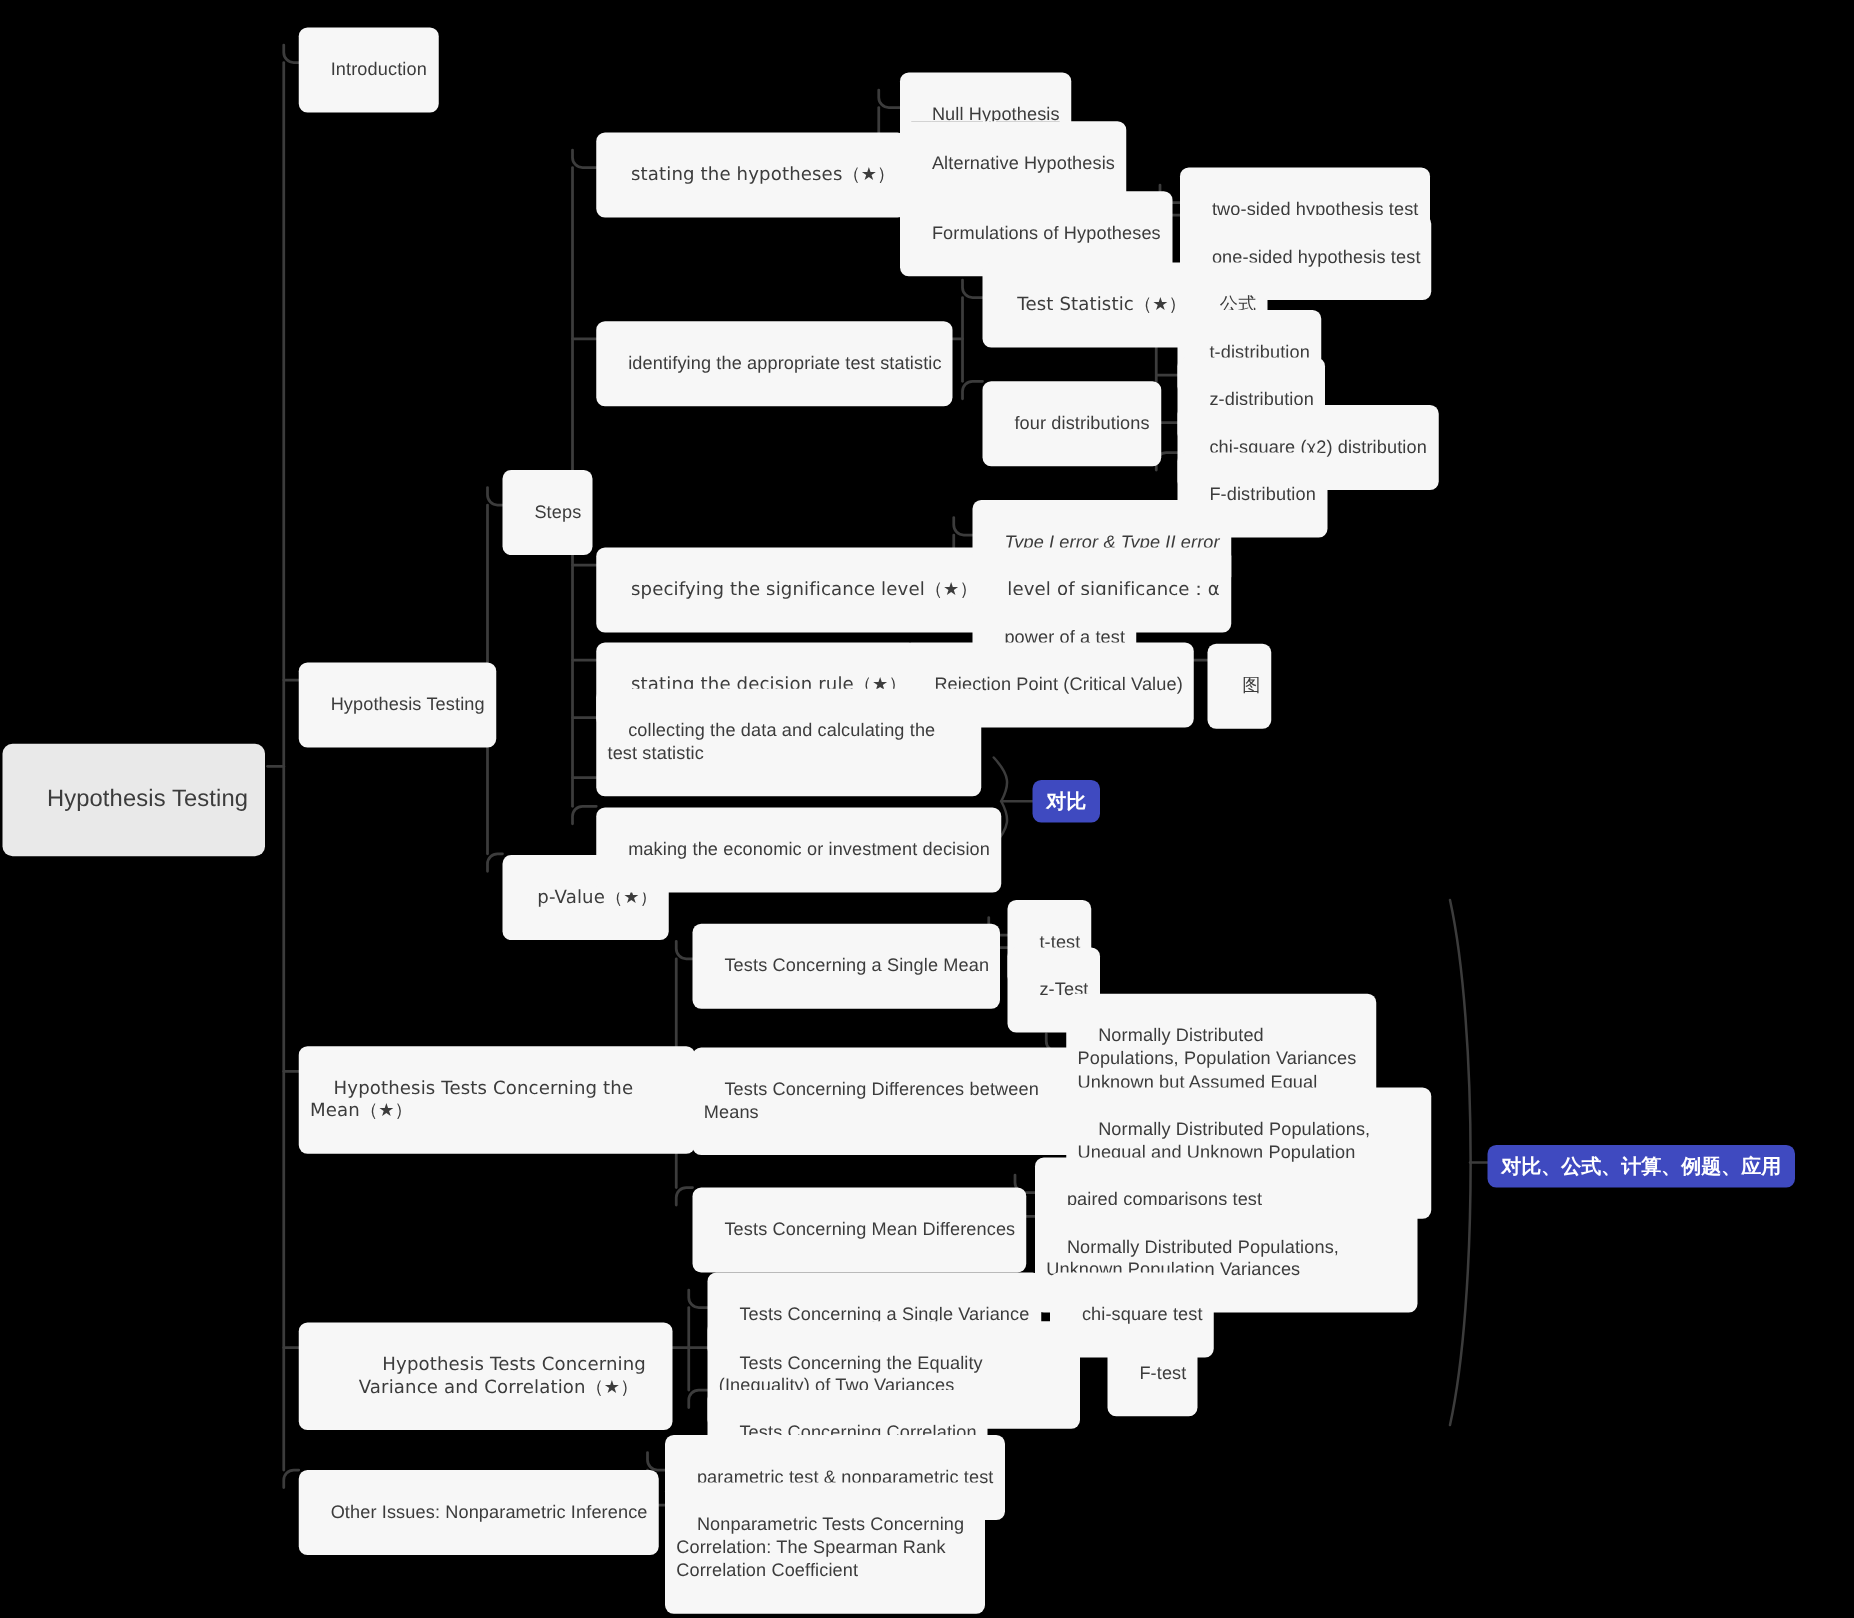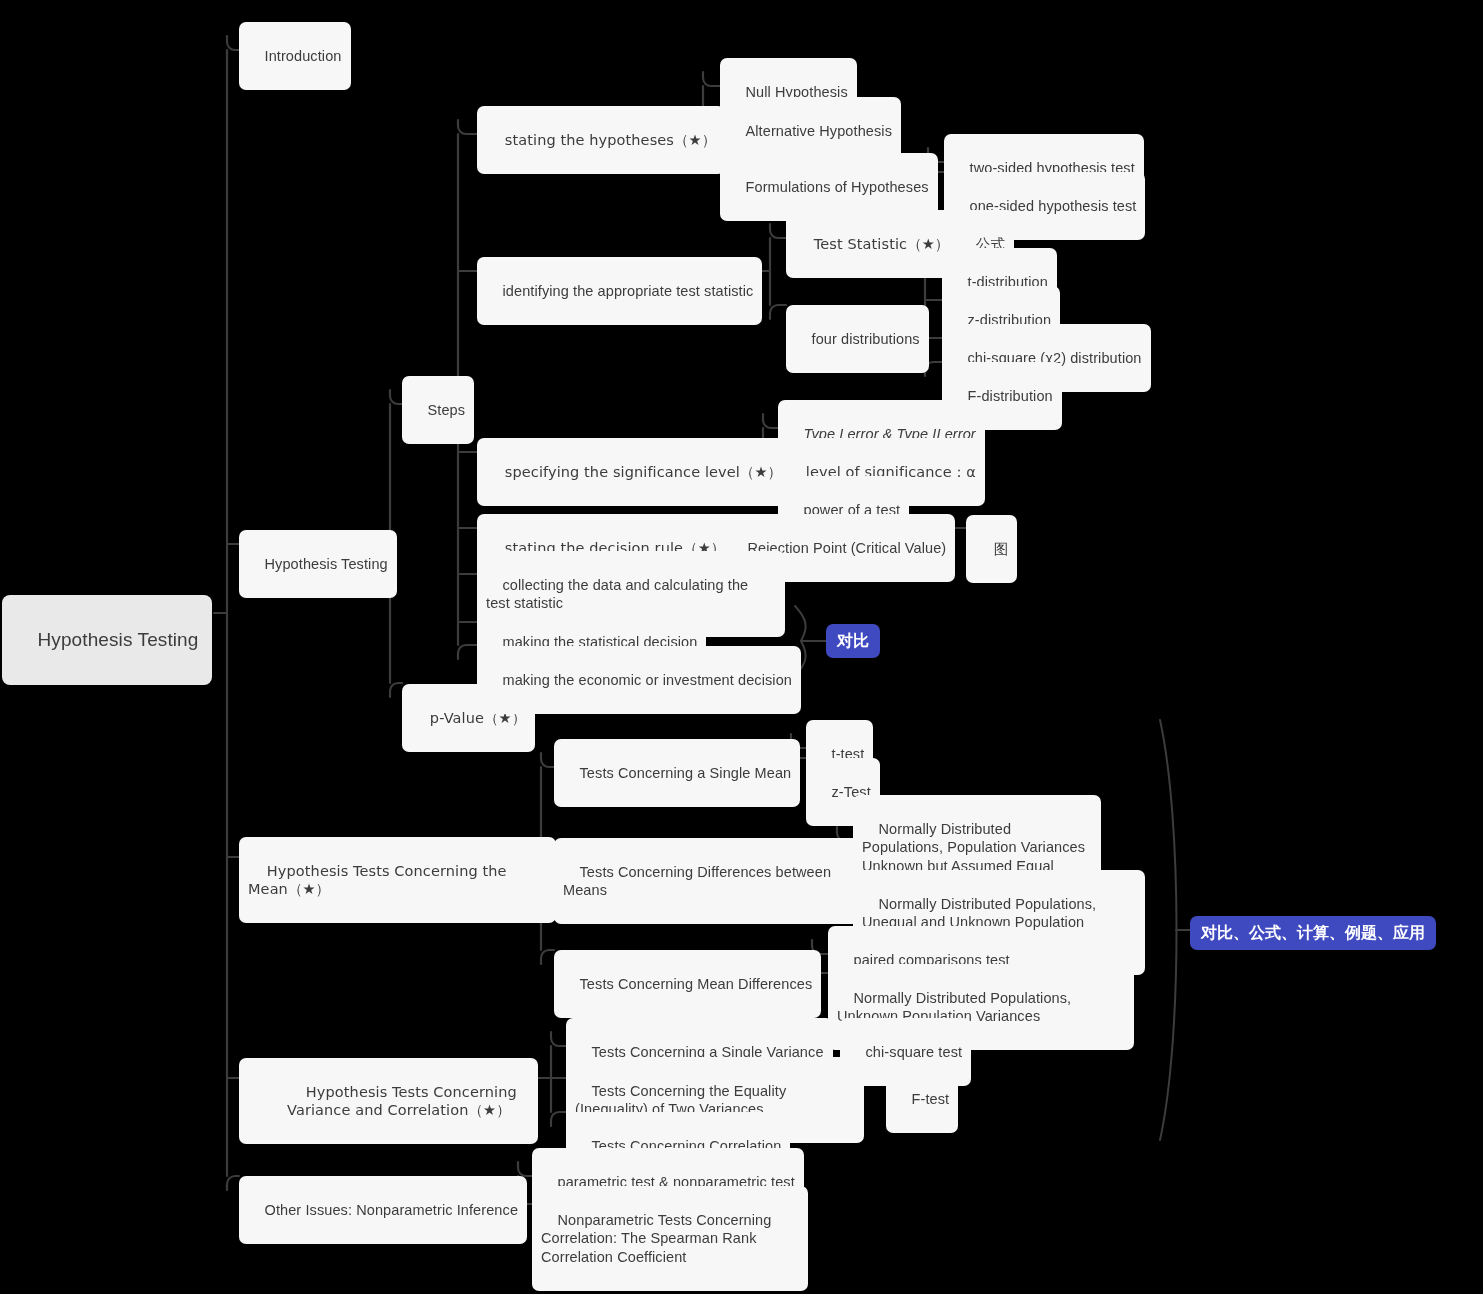--- a/index.html
+++ b/index.html
@@ -258,23 +258,20 @@
   </div>
 
   <div class="node cjk" style="left:966px;top:515px;">
     <span>图</span>
   </div>
 
   <div class="node" style="left:477px;top:551px;width:308px;">
     <span>collecting the data and calculating the test statistic</span>
   </div>
 
-  <div class="node" style="left:477px;top:608px;">
-    <span>making the statistical decision</span>
-  </div>
 
   <div class="node" style="left:477px;top:646px;">
     <span>making the economic or investment decision</span>
   </div>
 
   <div class="badge" style="left:826px;top:624px;">
     <span>对比</span>
   </div>
 
   <div class="node cjk" style="left:239px;top:837px;width:317px;">
@@ -342,21 +339,21 @@
   </div>
 
   <div class="node" style="left:239px;top:1176px;">
     <span>Other Issues: Nonparametric Inference</span>
   </div>
 
   <div class="node" style="left:532px;top:1148px;">
     <span>parametric test &amp; nonparametric test</span>
   </div>
 
-  <div class="node" style="left:532px;top:1186px;width:276px;">
+  <div class="node" style="left:532px;top:1186px;width:256px;">
     <span>Nonparametric Tests Concerning Correlation: The Spearman Rank Correlation Coefficient</span>
   </div>
 
   <div class="badge" style="left:1190px;top:916px;">
     <span>对比、公式、计算、例题、应用</span>
   </div>
 
 </div>
 
 </body></html>

